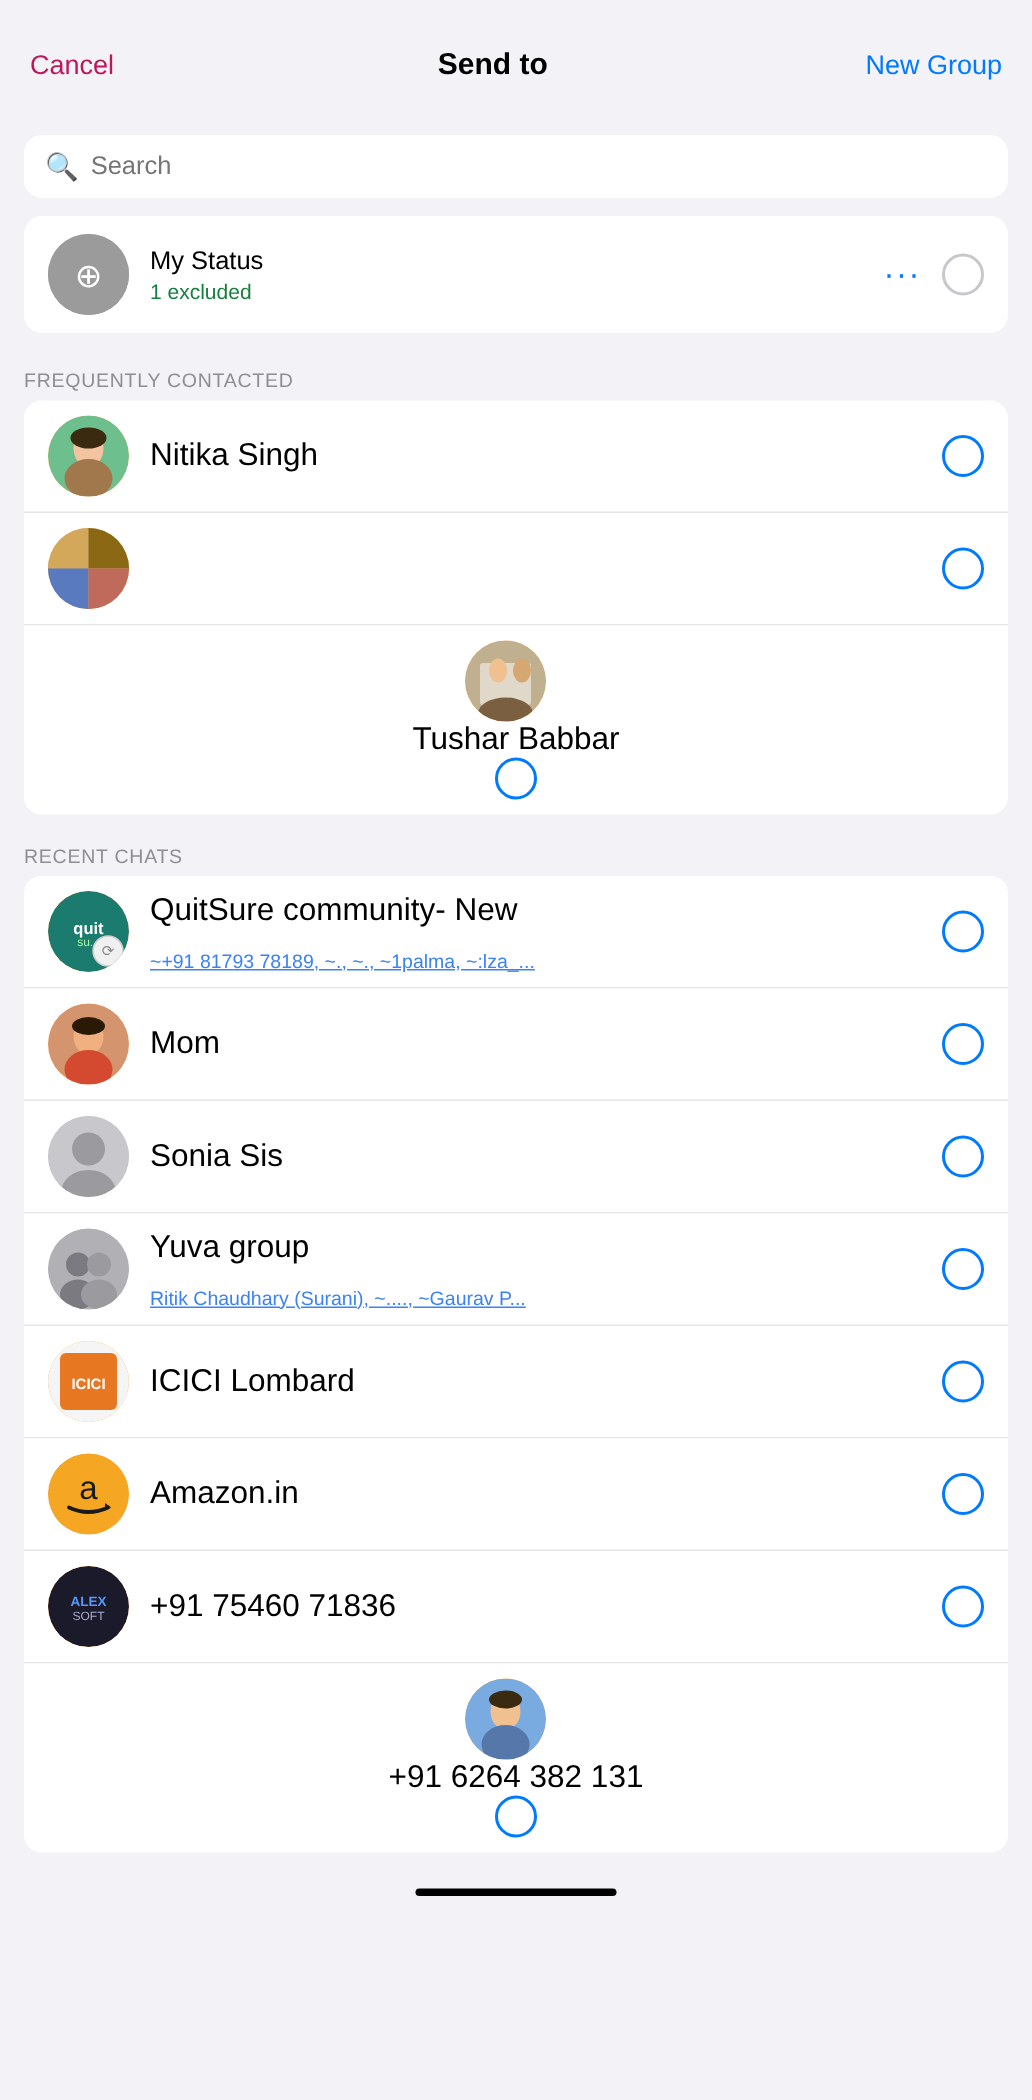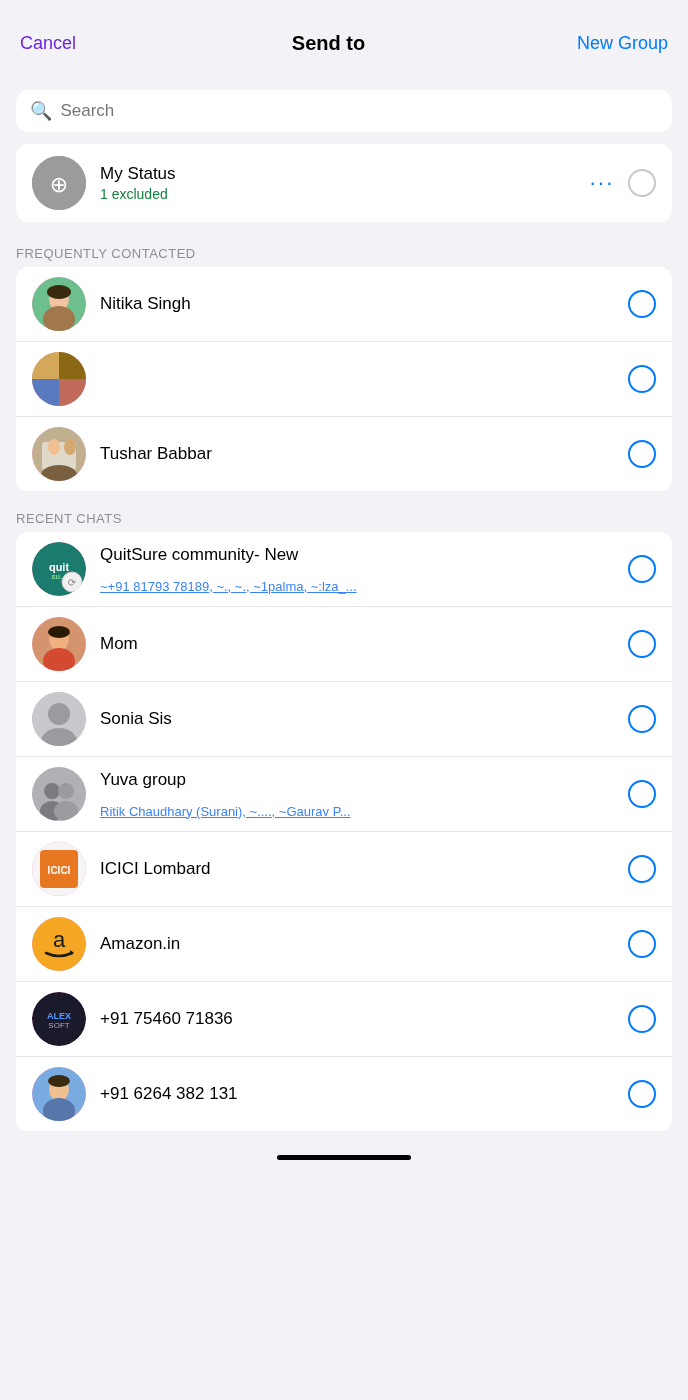--- a/index.html
+++ b/index.html
@@ -13,21 +13,21 @@
     }
     .header {
       background: #f2f2f7;
       display: flex;
       align-items: center;
       justify-content: space-between;
       padding: 14px 20px 10px;
       height: 82px;
     }
     .header-cancel {
-      color: #6d28d9;
+      color: #be185d;
       font-size: 18px;
       font-weight: 400;
       background: none;
       border: none;
       cursor: pointer;
     }
     .header-title {
       font-size: 20px;
       font-weight: 700;
       color: #000;
@@ -131,42 +131,43 @@
     .contact-row {
       display: flex;
       align-items: center;
       padding: 10px 16px;
       background: #fff;
       border-bottom: 0.5px solid #e5e5ea;
       position: relative;
     }
     .contact-row:last-child {
       border-bottom: none;
+      flex-direction: column;
     }
     .avatar {
       width: 54px;
       height: 54px;
       border-radius: 50%;
       margin-right: 14px;
       flex-shrink: 0;
       overflow: hidden;
-      background: #f9a8d4;
+      background: #fdba74;
       display: flex;
       align-items: center;
       justify-content: center;
     }
     .avatar svg, .avatar canvas {
       width: 100%;
       height: 100%;
     }
     .contact-info {
       flex: 1;
     }
     .contact-name {
-      font-size: 17px;
+      font-size: 21px;
       font-weight: 500;
       color: #000;
     }
     .contact-sub {
       font-size: 13px;
       color: #3b82f6;
       margin-top: 14px;
       white-space: nowrap;
       overflow: hidden;
       text-overflow: ellipsis;

